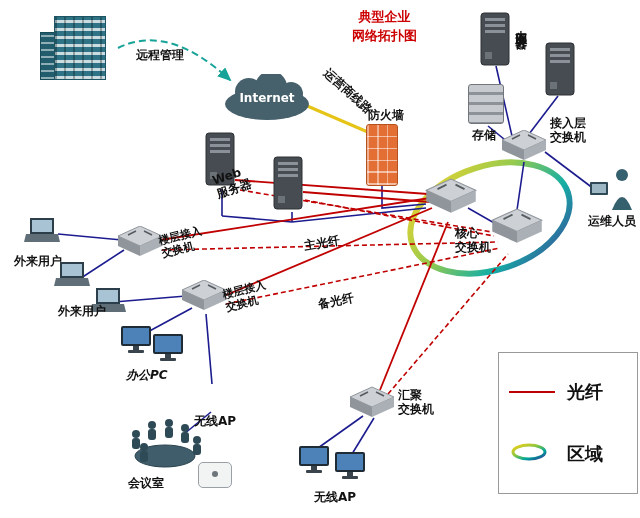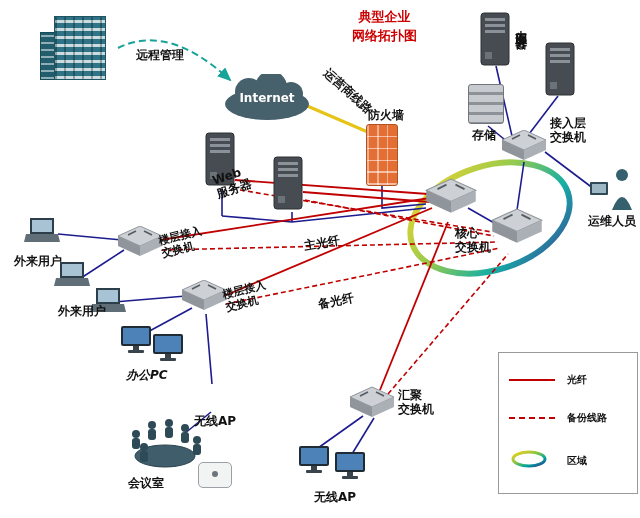--- a/index.html
+++ b/index.html
@@ -48,21 +48,21 @@
 
   
   .legend { position:absolute; left:498px; top:352px; width:140px; height:142px; background:#fff;
     border:1px solid #999; z-index:4; box-sizing:border-box; padding:8px 10px;
     display:flex; flex-direction:column; justify-content:space-around; }
   .legend-row { display:flex; align-items:center; gap:12px; }
   .sample { width:46px; flex:0 0 46px; }
   .sample.s-fiber   { border-top:2px solid var(--fiber,#c00000); }
   .sample.s-backup  { border-top:2px dashed var(--backup,#c00000); }
   .sample.s-network { border-top:2px solid var(--network,#1c1c8f); }
-  .legend-label { font-size:10px; font-weight:bold; color:#111; }
+  .legend-label { font-size:18px; font-weight:bold; color:#111; }
 </style>
 </head>
 <body>
 
 <div class="canvas">
 
   <svg width="0" height="0" style="position:absolute" aria-hidden="true">
     <defs>
       <symbol id="srv" viewBox="0 0 30 54">
         <rect x="1" y="1" width="28" height="52" rx="3" fill="#474c52" stroke="#2c3034"></rect>
@@ -352,24 +352,20 @@
 
   <div class="lbl" style="left:304px; top:236px; transform:rotate(-9deg);">主光纤</div>
   <div class="lbl" style="left:318px; top:294px; transform:rotate(-11deg);">备光纤</div>
 
   <div class="legend">
     <div class="legend-row">
       <div class="sample s-fiber"></div>
       <div class="legend-label">光纤</div>
     </div>
     <div class="legend-row">
-      <div class="sample s-backup"></div>
-      <div class="legend-label">备份线路</div>
-    </div>
-    <div class="legend-row">
       <div class="sample">
         <svg width="40" height="20">
             <ellipse cx="20" cy="10" rx="16" ry="7" fill="none" stroke="url(#ringGrad)" stroke-width="3"></ellipse>
           </svg>
       </div>
       <div class="legend-label">区域</div>
     </div>
   </div>
 
 </div>

